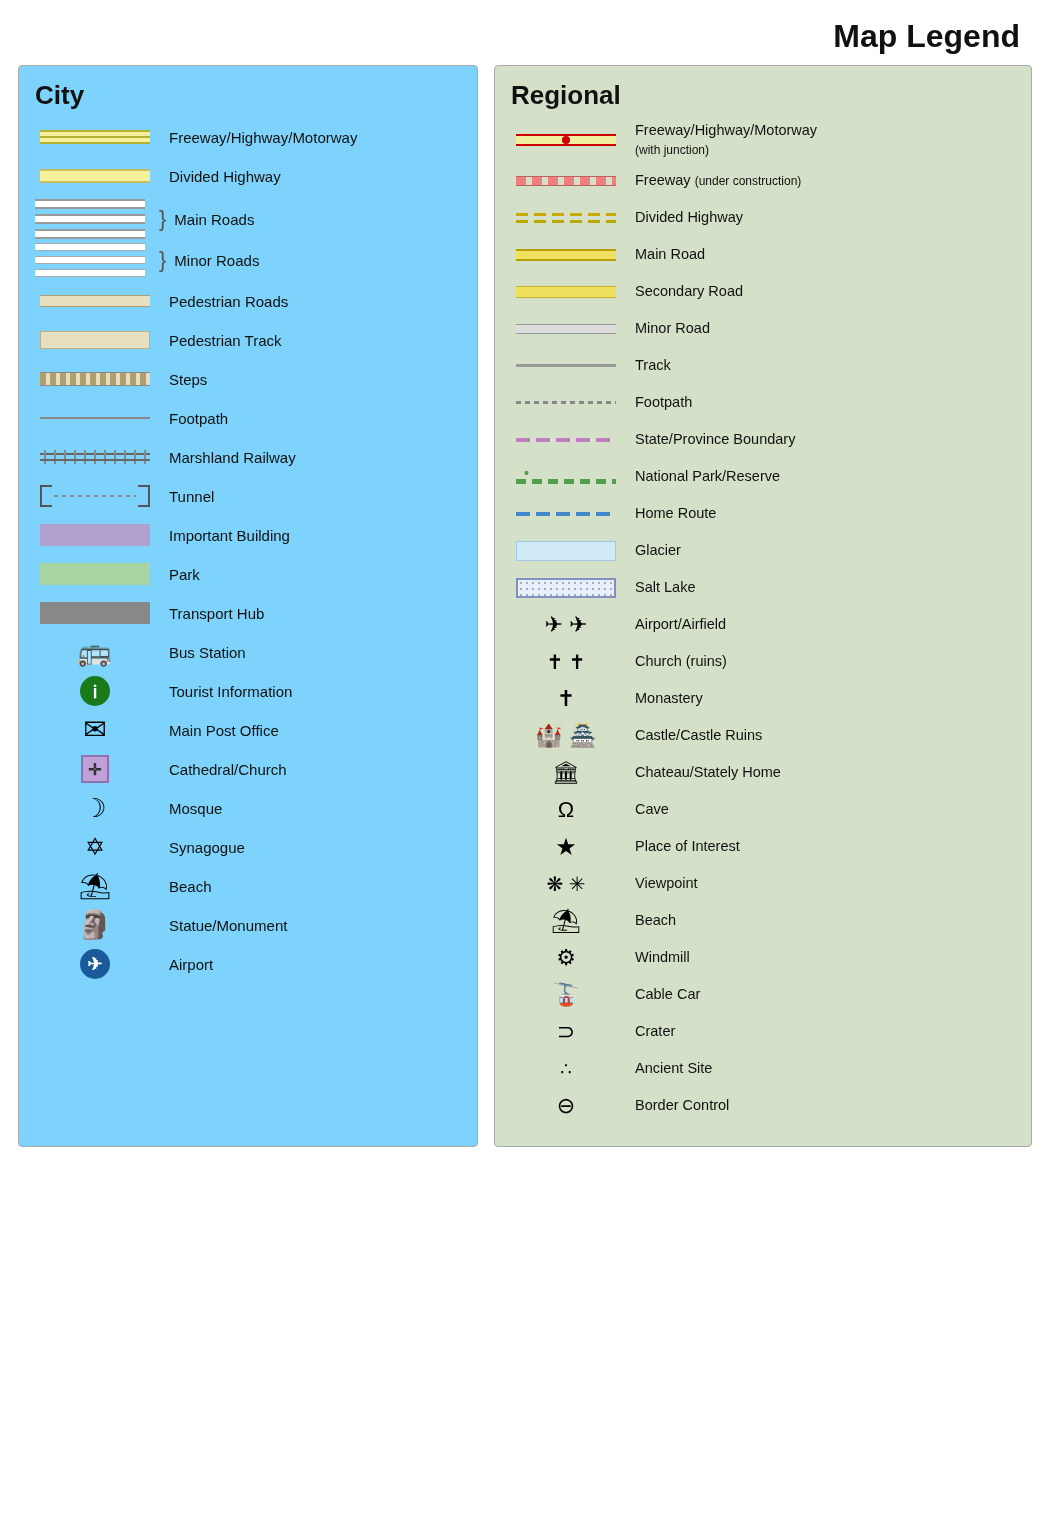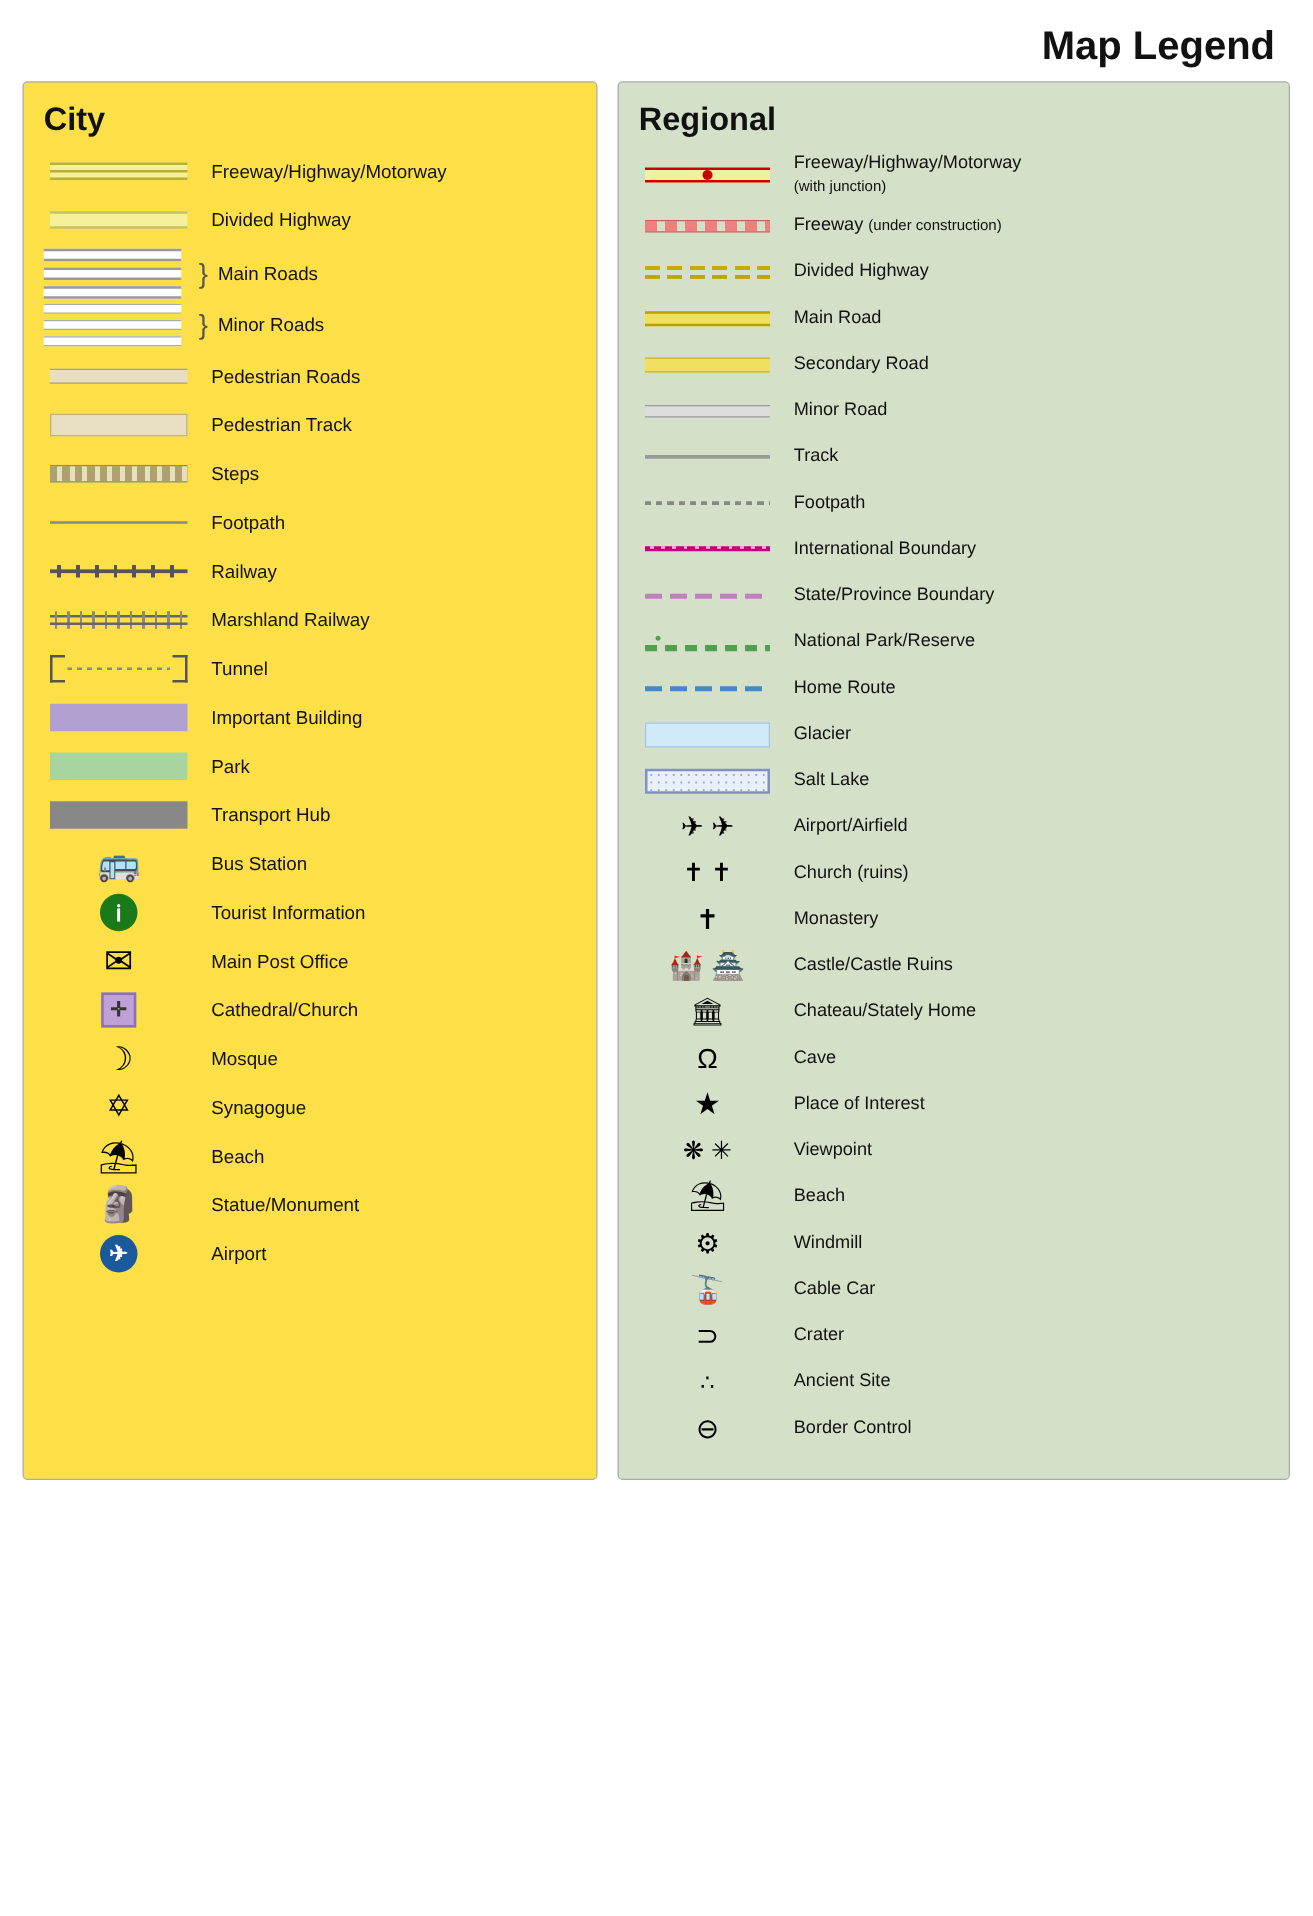--- a/index.html
+++ b/index.html
@@ -20,21 +20,21 @@
     }
 
     .columns-wrapper {
       display: flex;
       gap: 16px;
       padding: 0 18px 18px 18px;
     }
 
     
     .city-panel {
-      background: #fde047;
+      background: #7dd3fc;
       border: 1.5px solid #aaa;
       border-radius: 4px;
       padding: 14px 16px 18px 16px;
       width: 460px;
       min-width: 460px;
     }
 
     .panel-title {
       font-size: 26px;
       font-weight: bold;
@@ -482,26 +482,20 @@
       <span class="legend-label">Steps</span>
     </div>
 
     <div class="legend-row">
       <div class="symbol-box">
         <div class="road-footpath" style="width:110px;"></div>
       </div>
       <span class="legend-label">Footpath</span>
     </div>
 
-    <div class="legend-row">
-      <div class="symbol-box">
-        <div class="road-railway" style="width:110px;"></div>
-      </div>
-      <span class="legend-label">Railway</span>
-    </div>
 
     <div class="legend-row">
       <div class="symbol-box">
         <div class="road-funicular" style="width:110px;">
           <div class="funicular-inner"></div>
         </div>
       </div>
       <span class="legend-label">Marshland Railway</span>
     </div>
 
@@ -657,29 +651,20 @@
       <span class="reg-label">Track</span>
     </div>
 
     <div class="reg-row">
       <div class="reg-symbol">
         <div style="width:100px; height:3px; background: repeating-linear-gradient(90deg, #888 0px, #888 5px, transparent 5px, transparent 9px);"></div>
       </div>
       <span class="reg-label">Footpath</span>
     </div>
 
-    <div class="reg-row">
-      <div class="reg-symbol">
-        <div style="width:100px; height:8px; position:relative;">
-          <div style="position:absolute; top:1px; left:0; right:0; height:4px; background:#c00080;"></div>
-          <div style="position:absolute; top:1px; left:0; right:0; height:2px; background: repeating-linear-gradient(90deg, transparent 0px, transparent 4px, #f0c0e0 4px, #f0c0e0 7px, transparent 7px, transparent 9px);"></div>
-        </div>
-      </div>
-      <span class="reg-label">International Boundary</span>
-    </div>
 
     <div class="reg-row">
       <div class="reg-symbol">
         <div style="width:100px; height:4px; background: repeating-linear-gradient(90deg, #c080c0 0px, #c080c0 14px, transparent 14px, transparent 20px);"></div>
       </div>
       <span class="reg-label">State/Province Boundary</span>
     </div>
 
     <div class="reg-row">
       <div class="reg-symbol">

